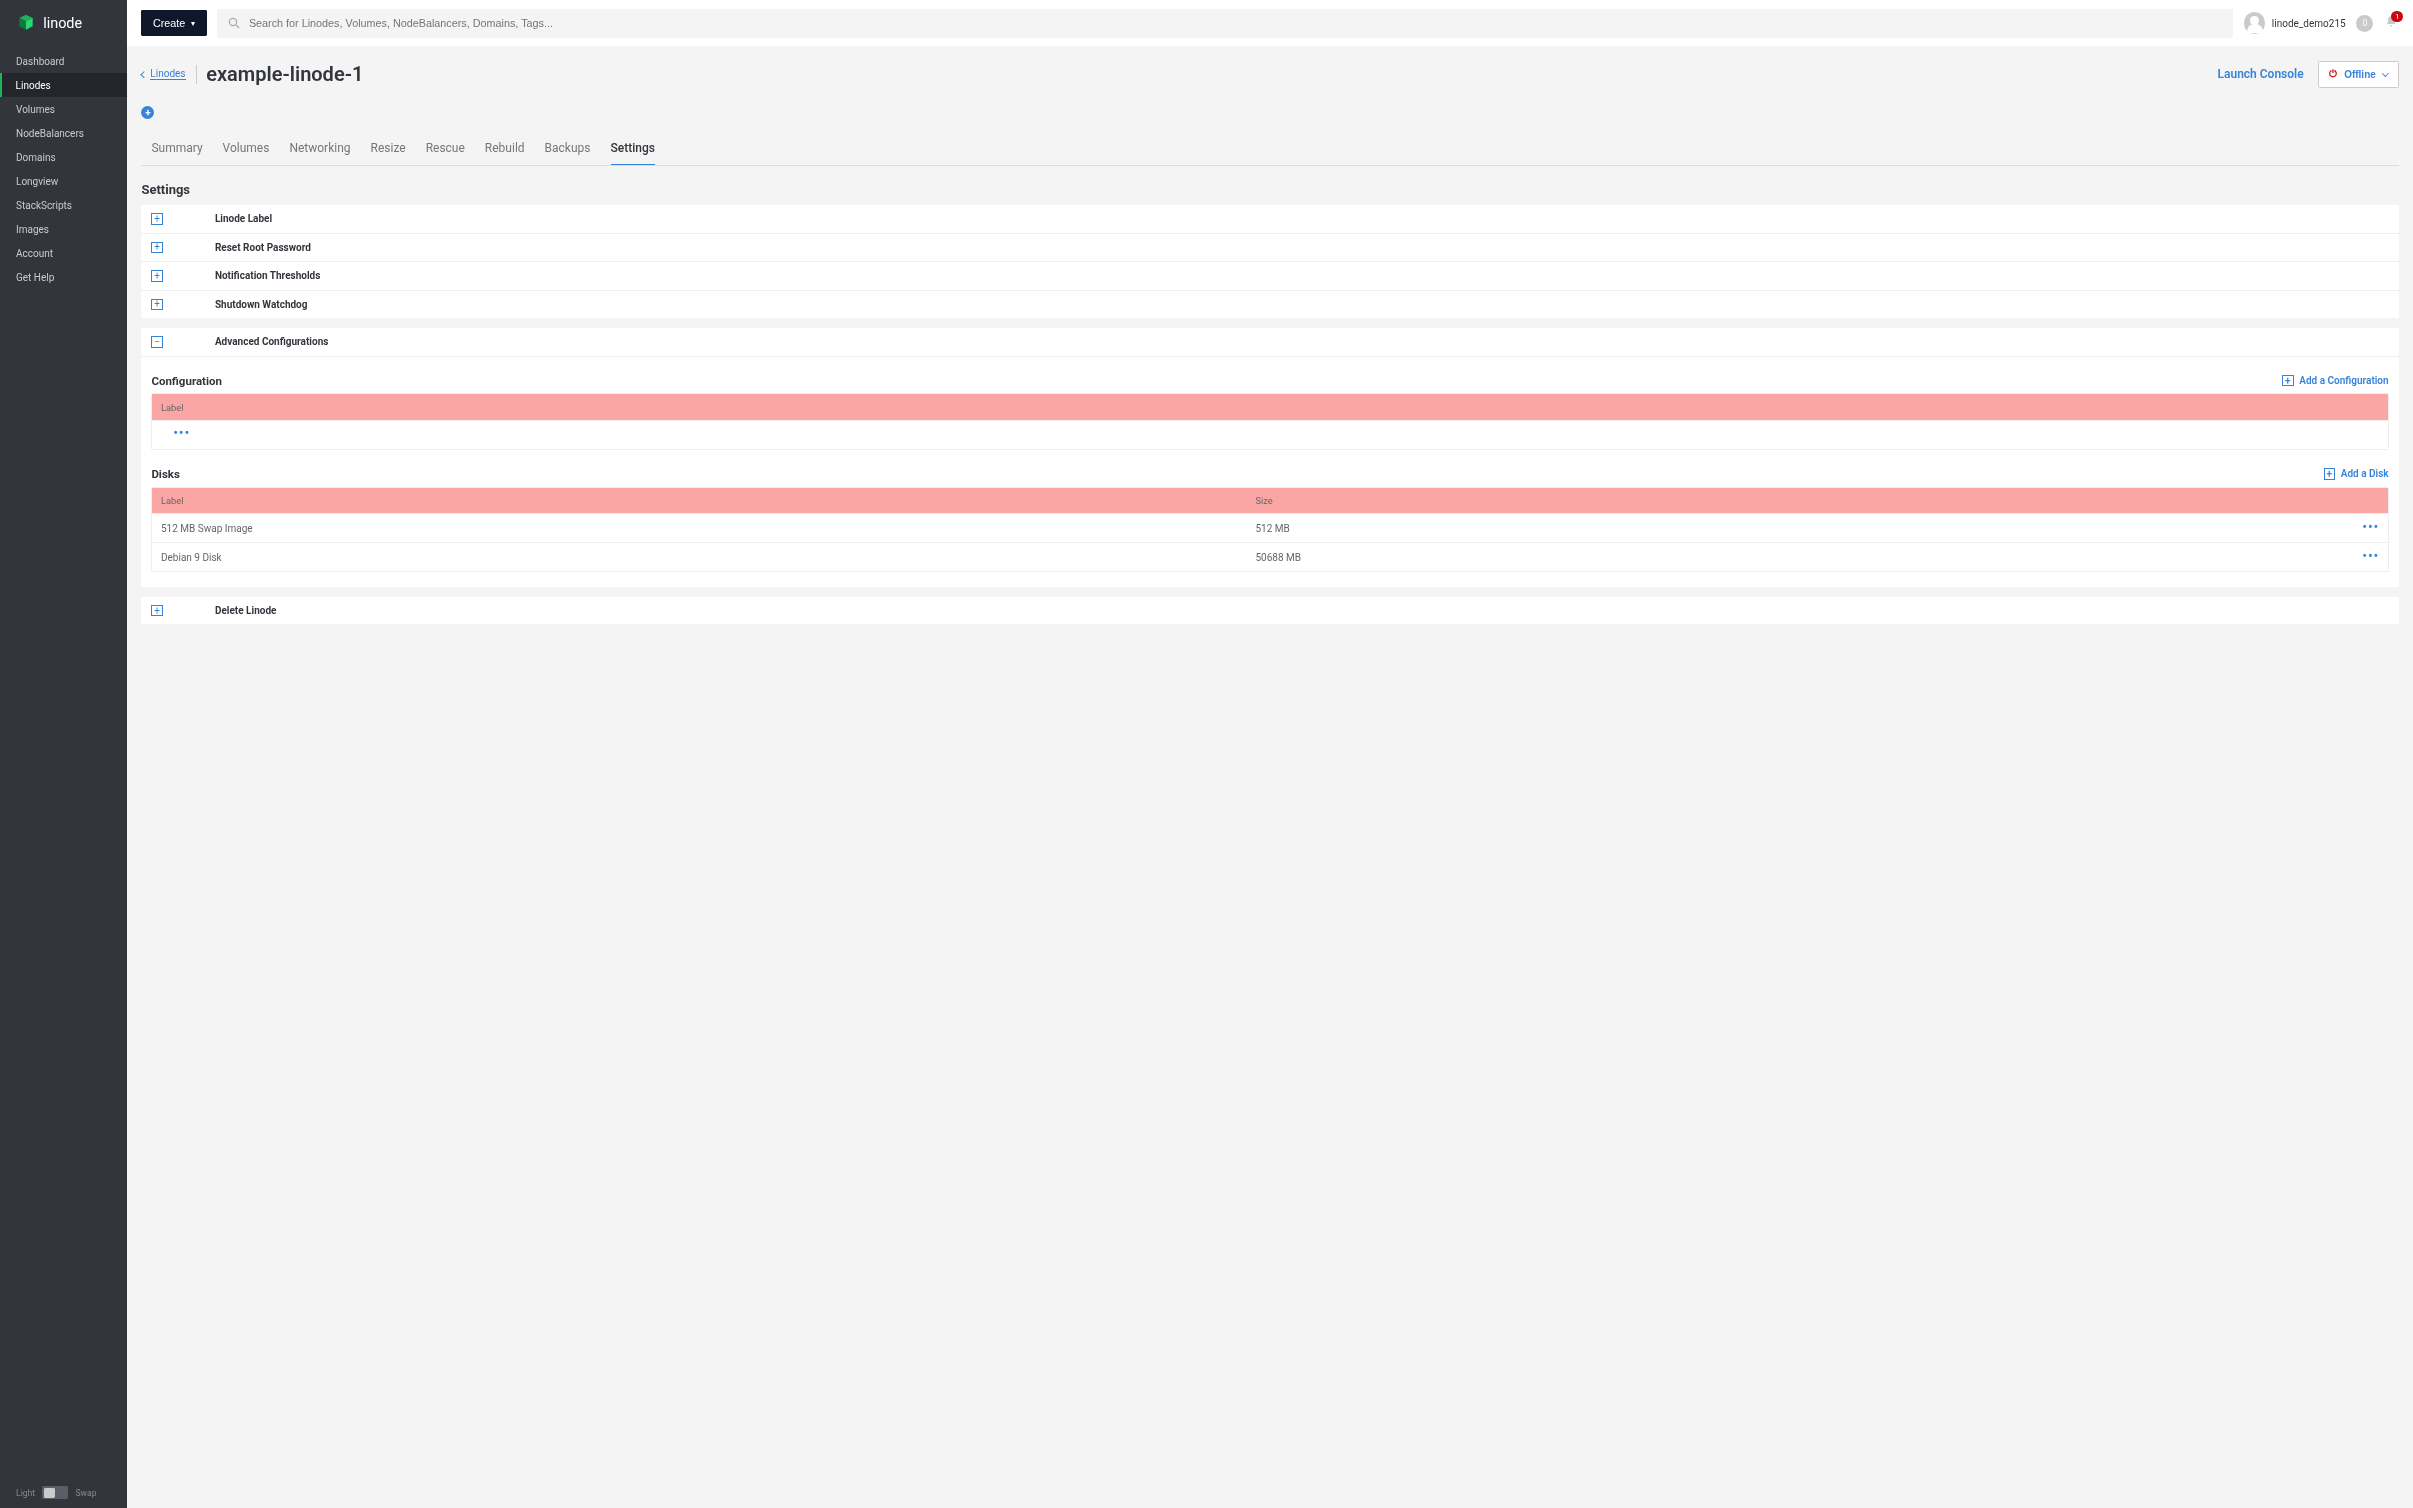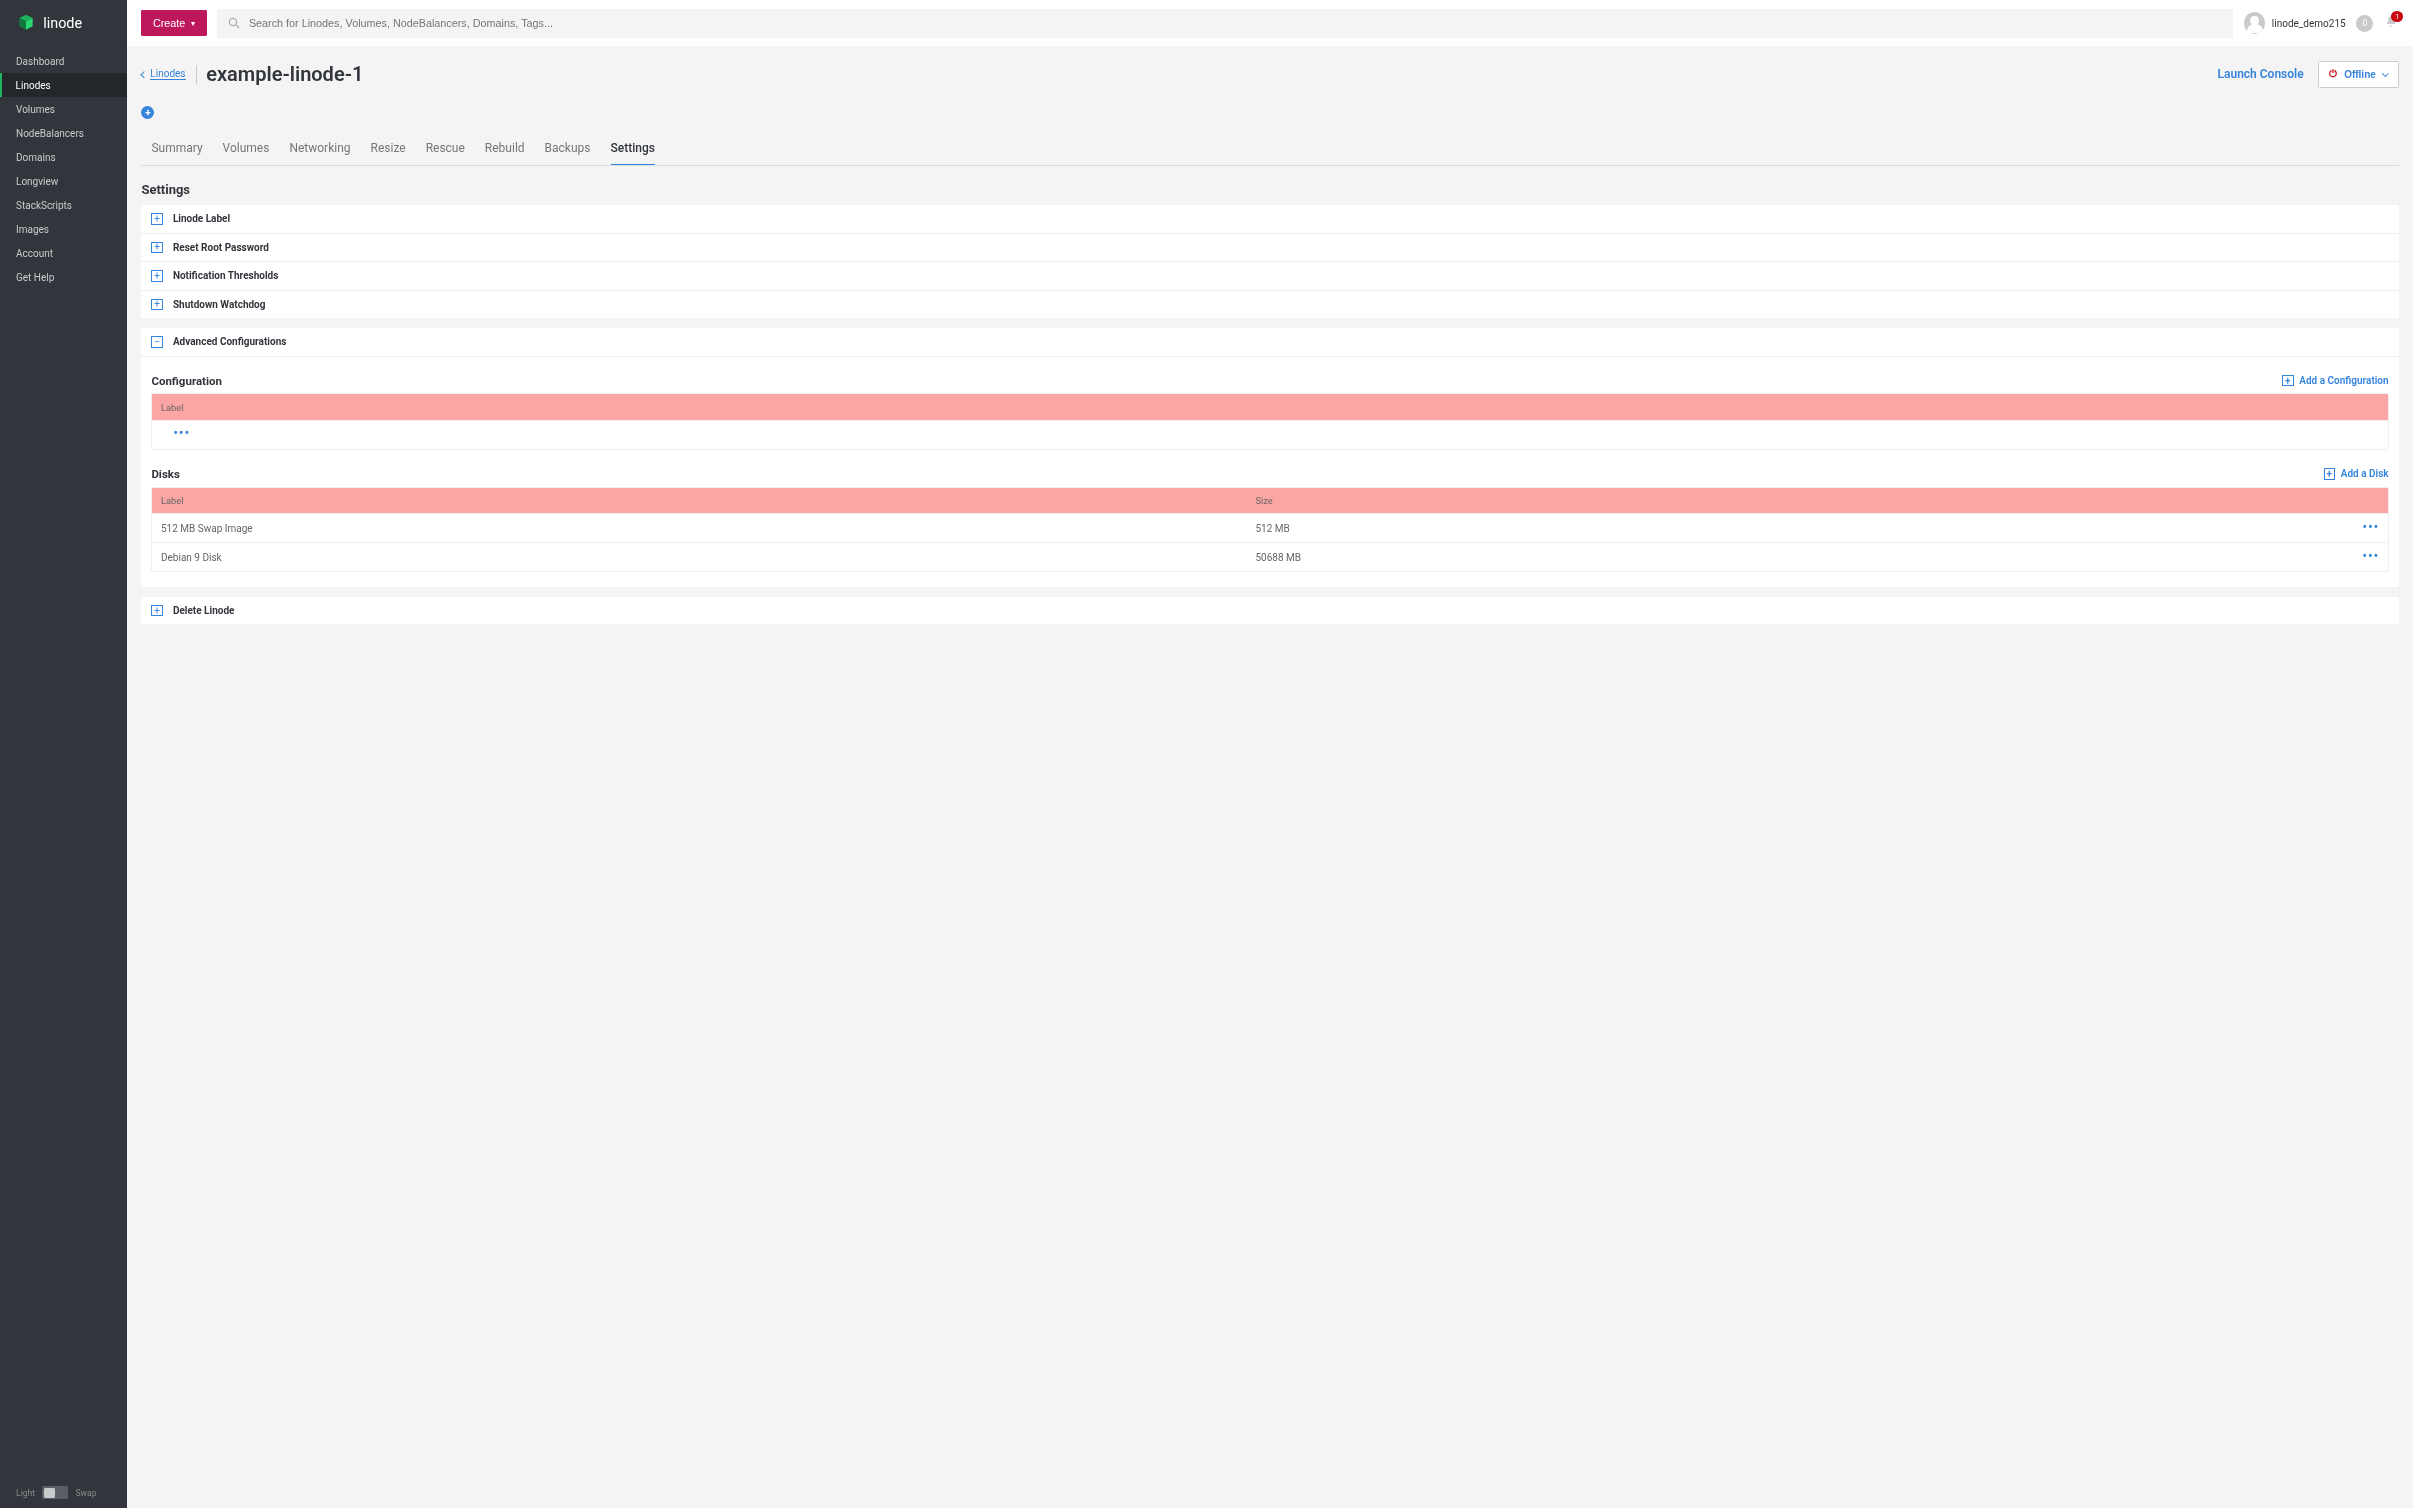--- a/index.html
+++ b/index.html
@@ -73,21 +73,21 @@
 
 
 .topbar {
   background: #fff;
   padding: 8.6px 14.4px;
   display: flex;
   align-items: center;
   gap: 10.8px;
 }
 .create-btn {
-  background: #be185d;
+  background: #0f172a;
   color: #fff;
   border: none;
   padding: 7.2px 11.5px;
   font-size: 10.8px;
   font-weight: 500;
   cursor: pointer;
   display: flex;
   align-items: center;
   gap: 5.7px;
   border-radius: 1.4px;
@@ -243,21 +243,21 @@
   width: 11.5px; height: 11.5px;
   border: 0.7px solid #3683dc;
   color: #3683dc;
   display: flex;
   justify-content: center;
   align-items: center;
   font-size: 10px;
   line-height: 1;
   margin-right: 10px;
 }
-.panel-title { font-size: 10px; font-weight: 700; color: #32363c; }
+.panel-title { font-size: 10px; font-weight: 700; color: #32363c; margin-left: 42px; }
 
 
 .panel-content { background: #fff; padding: 0 10px 14.4px; }
 .subsection { display: flex; justify-content: space-between; align-items: center; padding: 17px 0 5.7px; }
 .subsection h3 { font-size: 11.5px; font-weight: 700; }
 .add-link { display: flex; align-items: center; gap: 5.7px; color: #3683dc; font-size: 10px; font-weight: 600; cursor: pointer; }
 .add-link .expand-box { margin-right: 0; }
 
 .tbl { border: 0.7px solid #eee; border-radius: 1.4px; overflow: hidden; }
 .tbl-header { background: #fca5a5; padding: 7.2px 8.6px; display: flex; border-bottom: 0.7px solid #eee; font-size: 9.3px; color: #666; }

